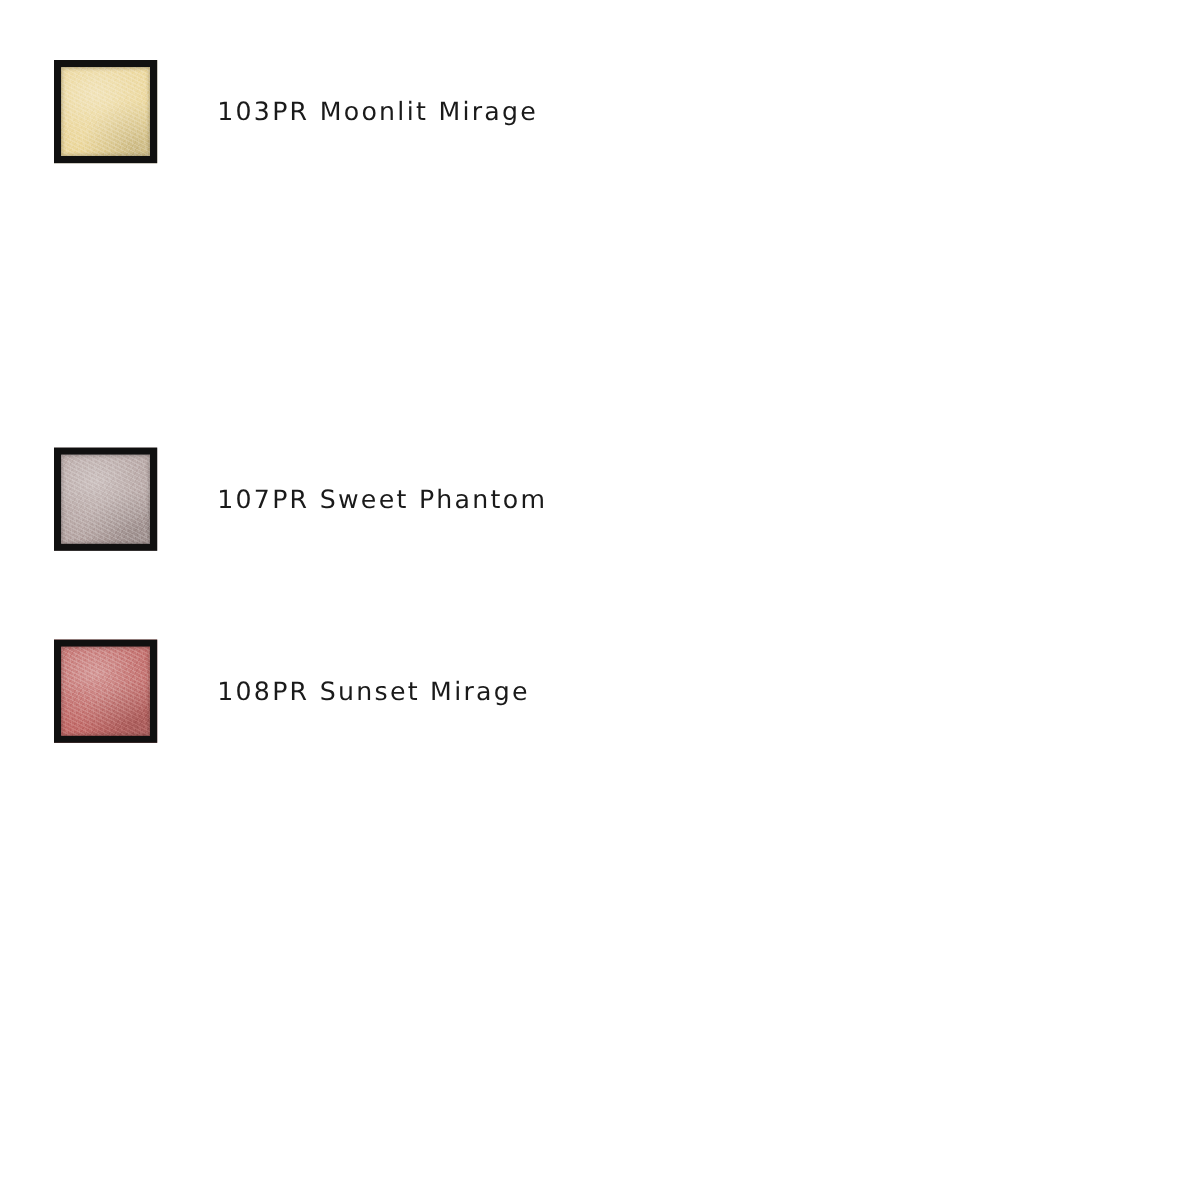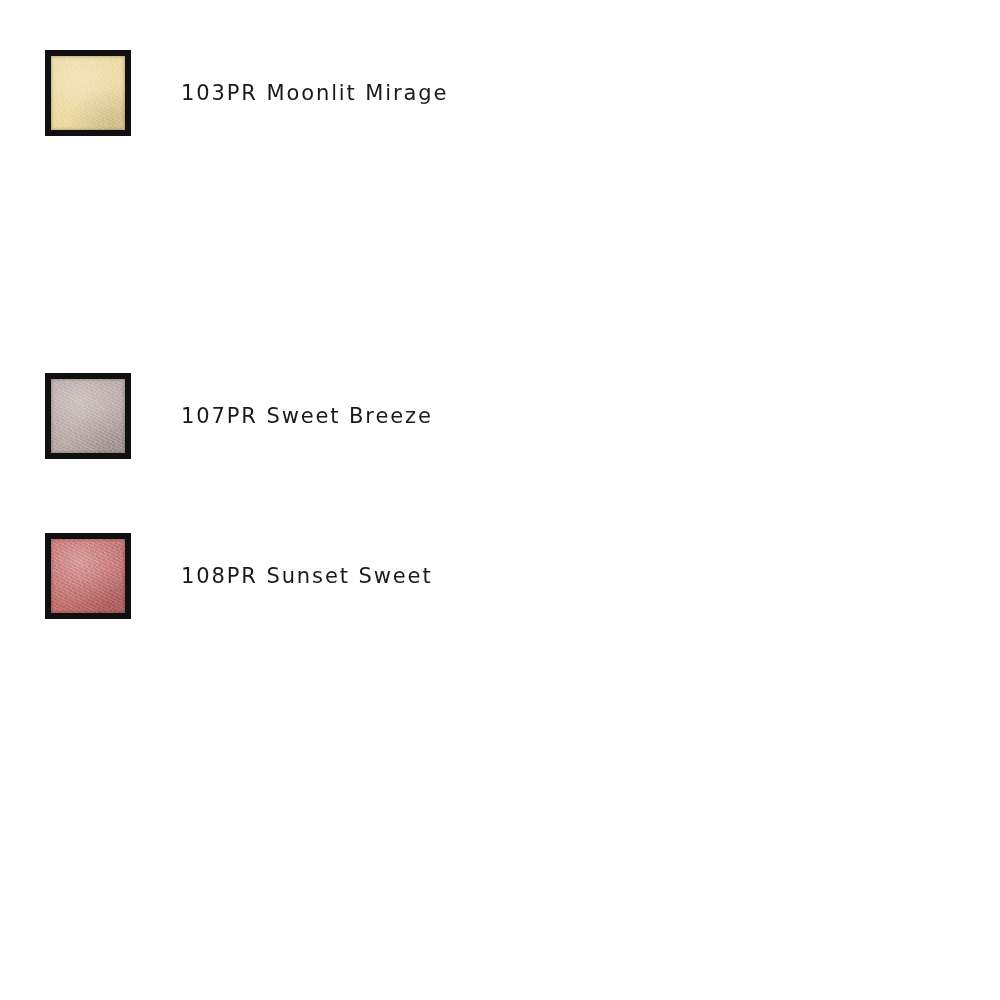--- a/index.html
+++ b/index.html
@@ -118,26 +118,26 @@
   </div>
 
 
   <div class="swatch-row r2">
     <div class="swatch-chip" style="background-color: rgb(181, 165, 163); border-color: rgb(16, 16, 16);">
       <div class="swatch-fill" style="background-color: rgb(181, 165, 163);"></div>
       <div class="swatch-sheen"></div>
       <div class="swatch-grain"></div>
       <div class="swatch-inner-edge"></div>
     </div>
-    <div class="swatch-label">107PR Sweet Breeze</div>
+    <div class="swatch-label">107PR Sweet Phantom</div>
   </div>
 
   <div class="swatch-row r3">
     <div class="swatch-chip" style="background-color: rgb(192, 106, 104); border-color: rgb(16, 16, 16);">
       <div class="swatch-fill" style="background-color: rgb(192, 106, 104);"></div>
       <div class="swatch-sheen"></div>
       <div class="swatch-grain"></div>
       <div class="swatch-inner-edge"></div>
     </div>
-    <div class="swatch-label">108PR Sunset Sweet</div>
+    <div class="swatch-label">108PR Sunset Mirage</div>
   </div>
 
 </div>
 
 </body></html>

